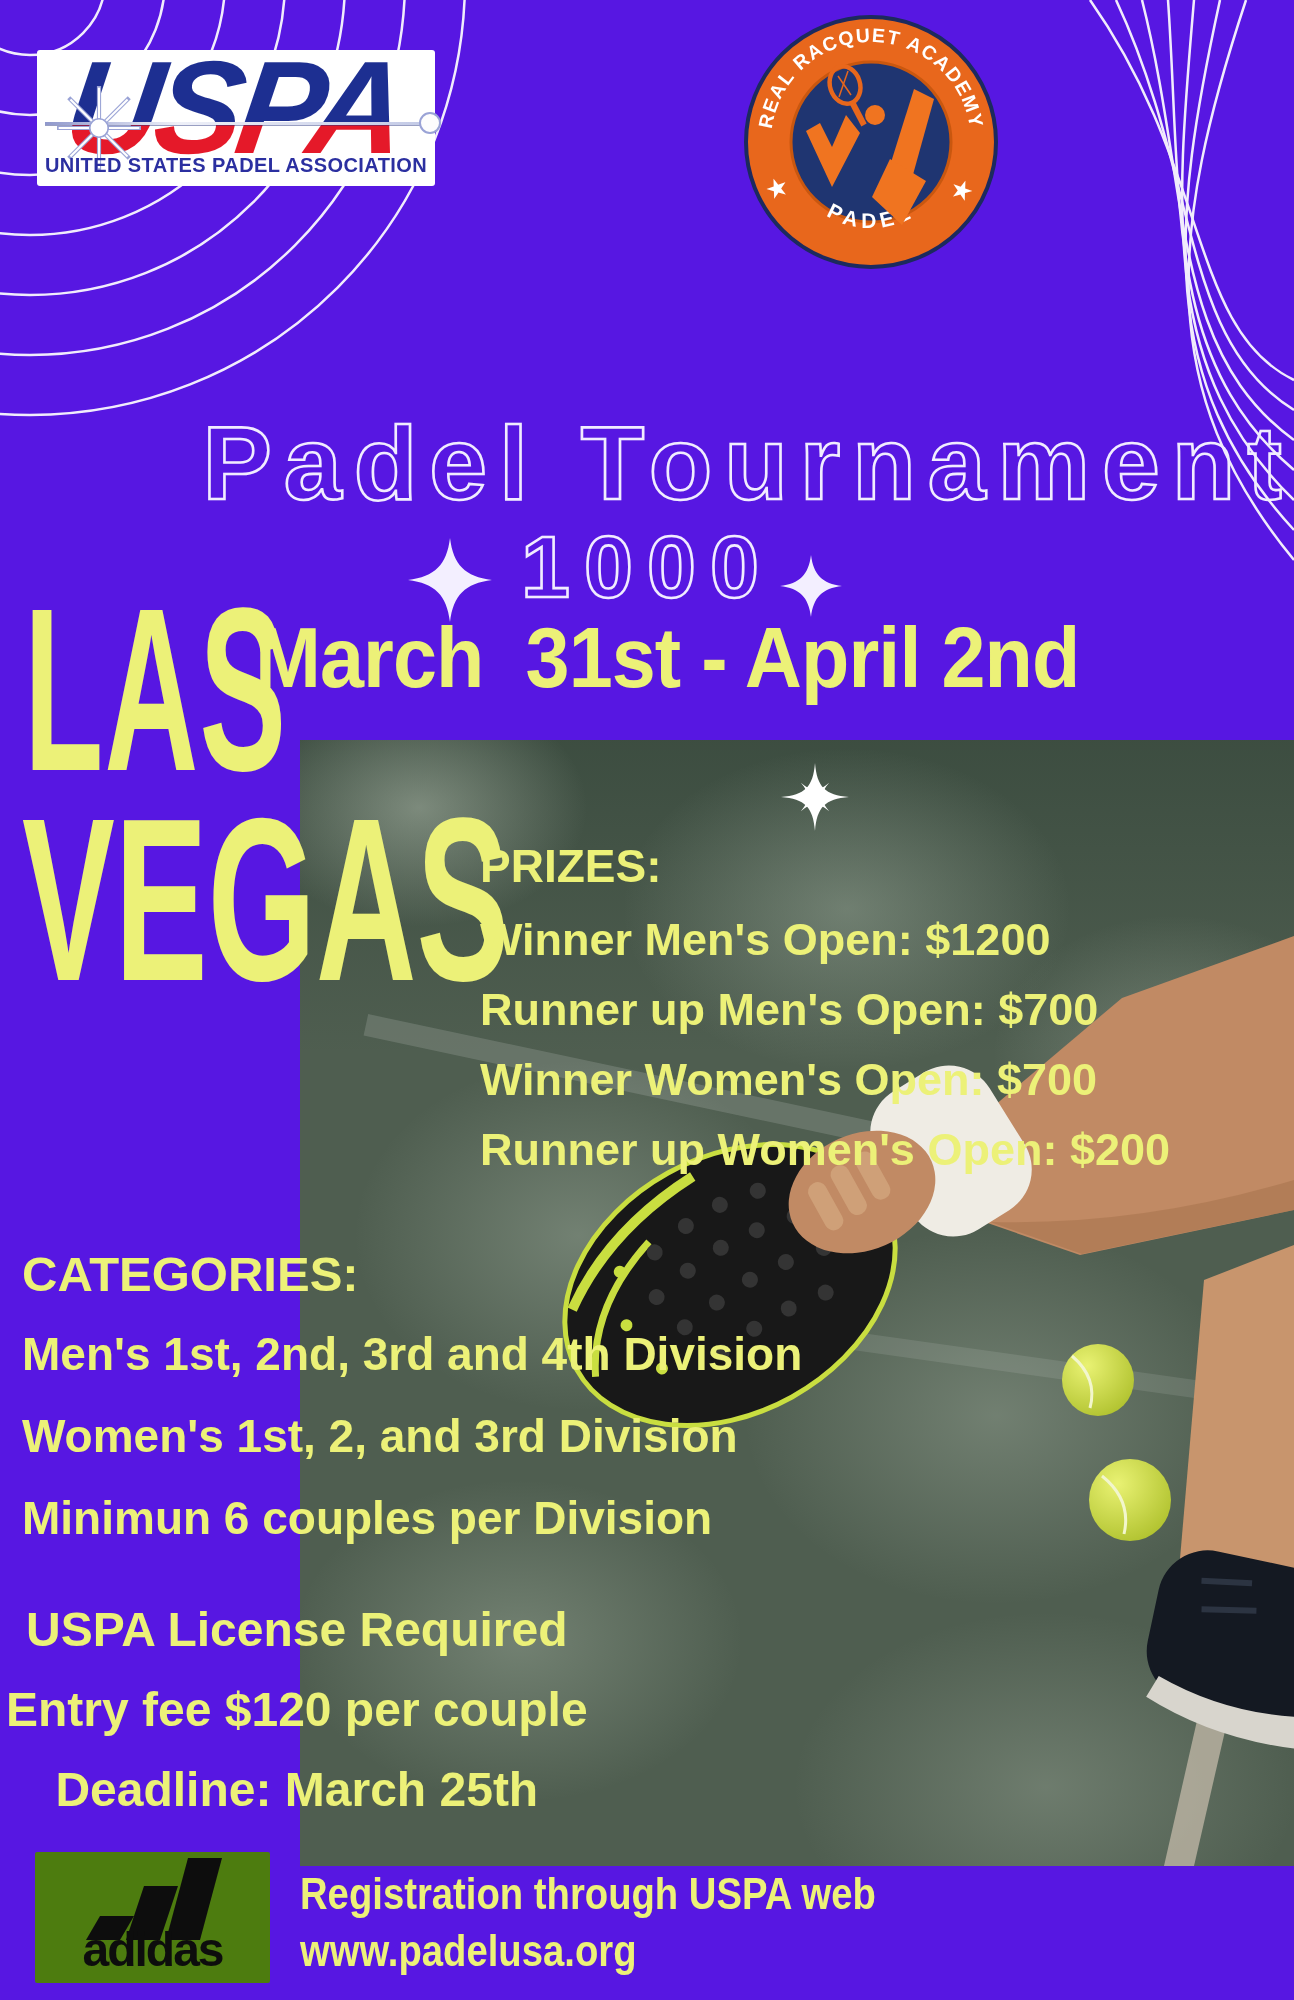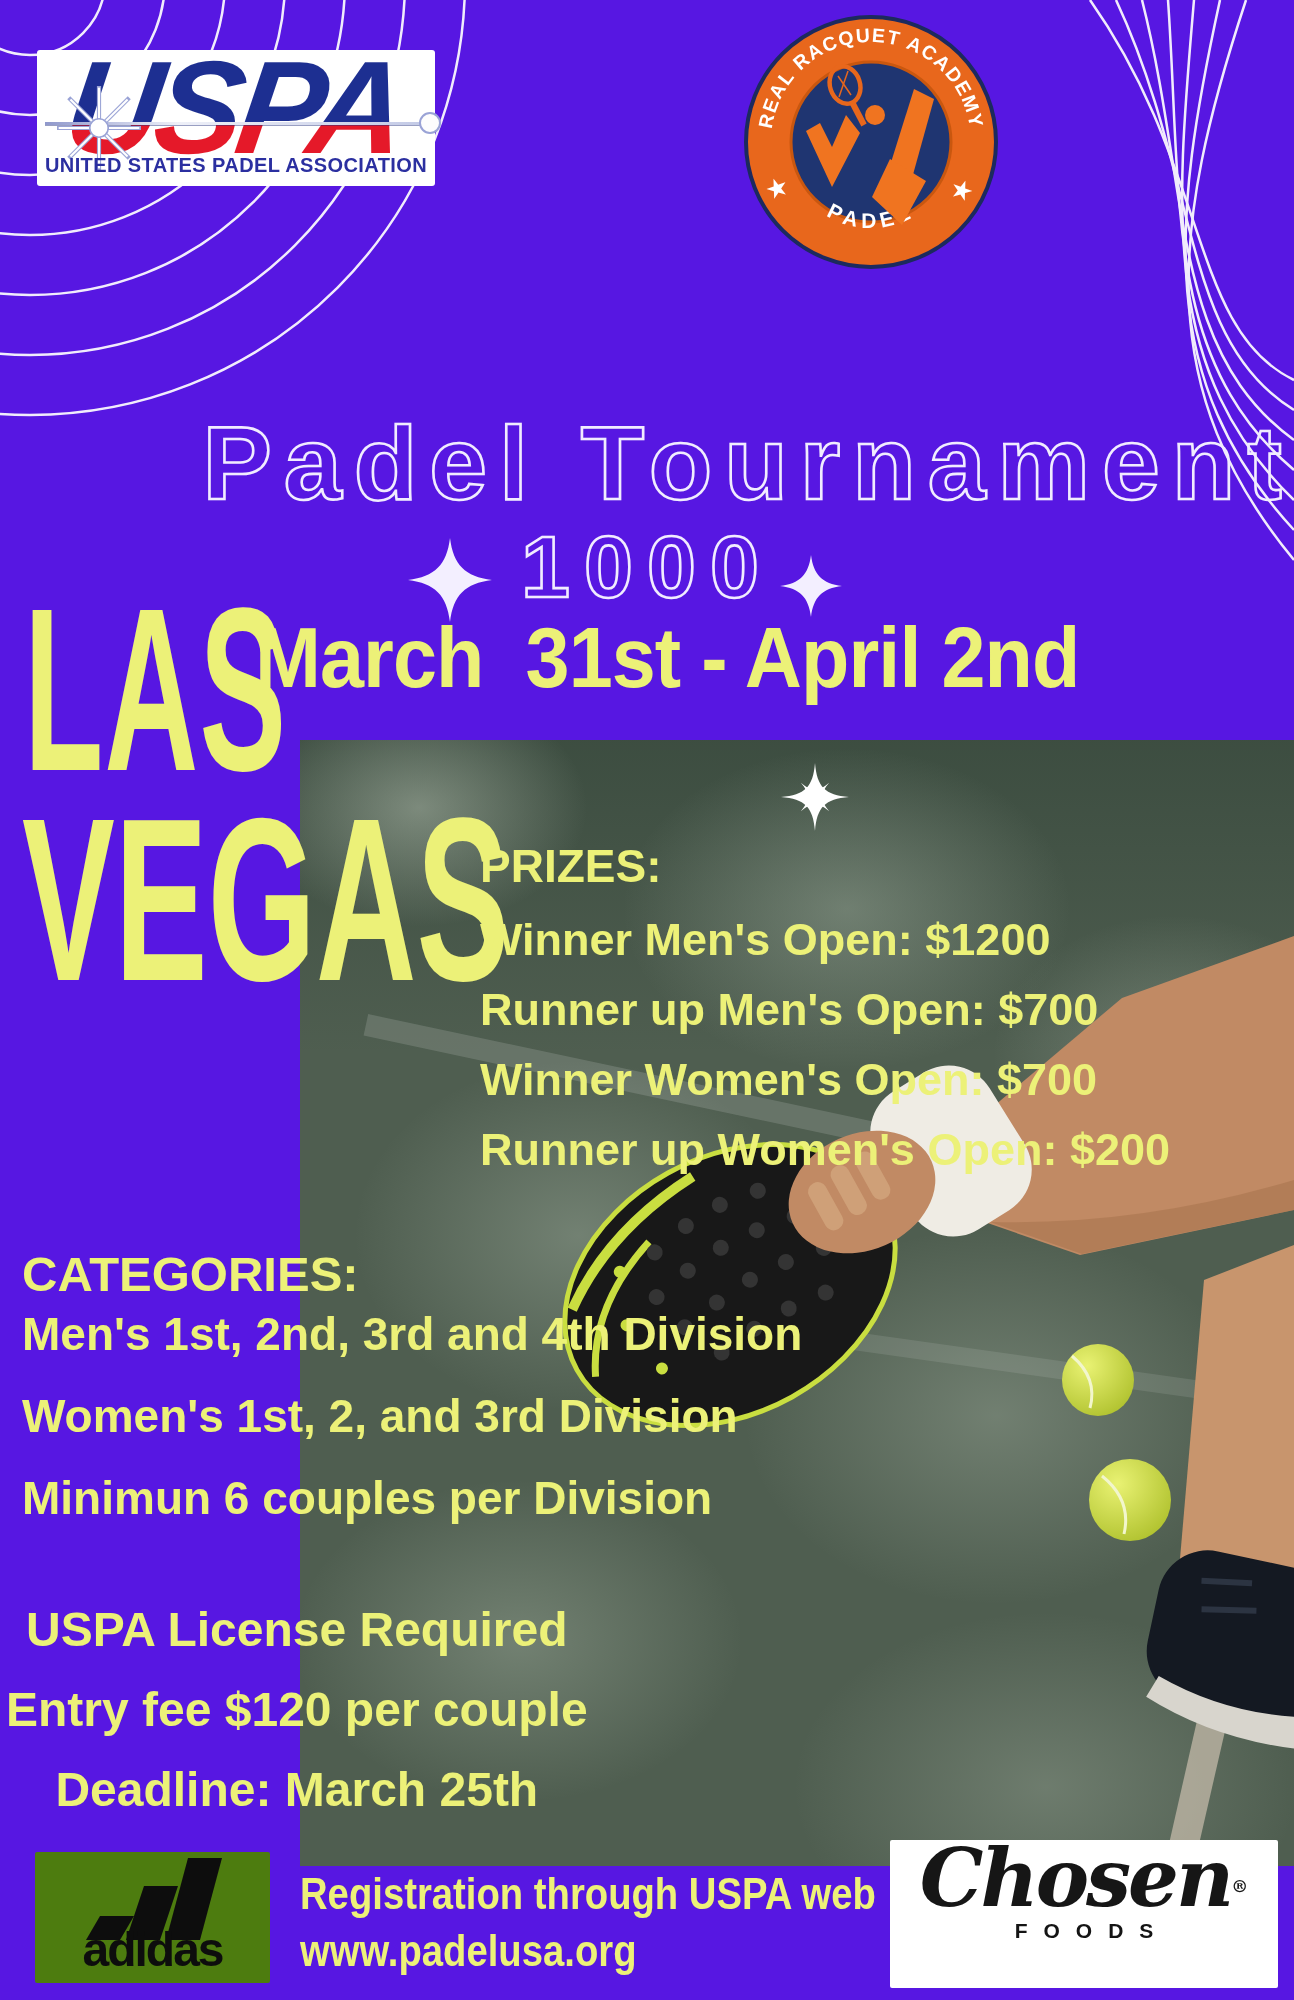--- a/index.html
+++ b/index.html
@@ -59,21 +59,21 @@
       linear-gradient(180deg, rgba(22,42,32,.32), rgba(22,42,32,0) 28%);
   }
   .photo svg{position:absolute;left:0;top:0;}
 
   
   .copy{color:#ECF178;font-weight:700;z-index:3;line-height:1;}
   .prizes{left:480px;top:843px;}
   .prizes-heading{font-size:46px;margin-bottom:28px;}
   .prizes-item{font-size:45px;margin-bottom:25px;}
   .categories{left:22px;top:1250px;}
-  .cat-heading{font-size:49px;margin-bottom:12px;}
+  .cat-heading{font-size:49px;margin-bottom:32px;}
   .cat-item{font-size:46px;margin-bottom:36px;}
   .info{left:6px;top:1606px;text-align:center;}
   .info-line{font-size:48px;margin-bottom:32px;}
 
   
   .adidas-card{left:35px;top:1852px;width:235px;height:131px;background:#4d7c0f;z-index:4;border-radius:2px;}
   .adidas-bars{display:block;margin:6px auto 0;}
   .adidas-word{font-size:48px;font-weight:700;letter-spacing:-2px;color:#0d0d0d;text-align:center;margin-top:-16px;line-height:1;}
   .registration{left:300px;top:1866px;color:#EDF178;font-weight:700;font-size:45px;line-height:1.26;
     transform:scaleX(.85);transform-origin:left top;z-index:3;white-space:nowrap;}
@@ -290,18 +290,14 @@
       <polygon points="88,82 122,82 144,0 110,0" fill="#0d0d0d"></polygon>
     </svg>
     <div class="adidas-word">adidas</div>
   </div>
 
   <div class="abs registration">
     <div>Registration through USPA web</div>
     <div>www.padelusa.org</div>
   </div>
 
-  <div class="abs chosen-card">
-    <div class="chosen-script"><span>Chosen</span><span class="chosen-reg">®</span></div>
-    <div class="chosen-foods">FOODS</div>
-  </div>
 
 </div>
 
 </body></html>

